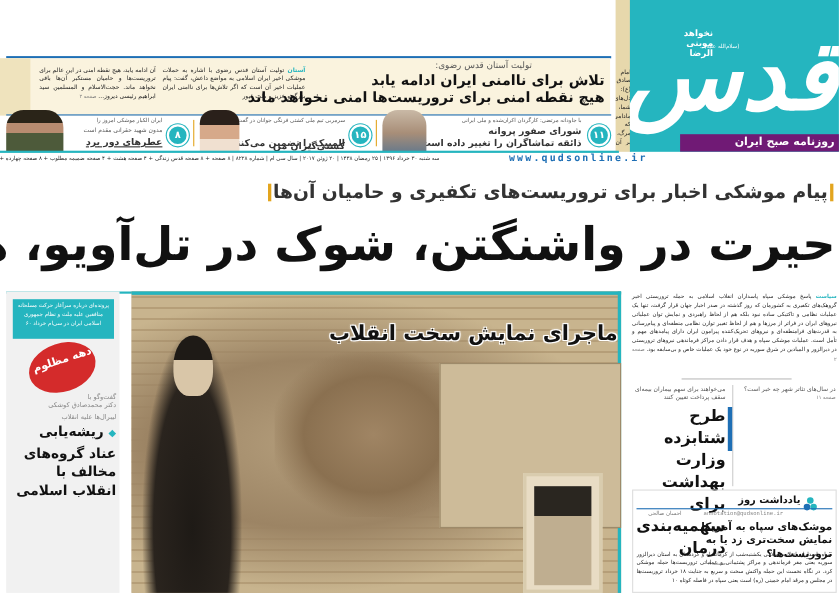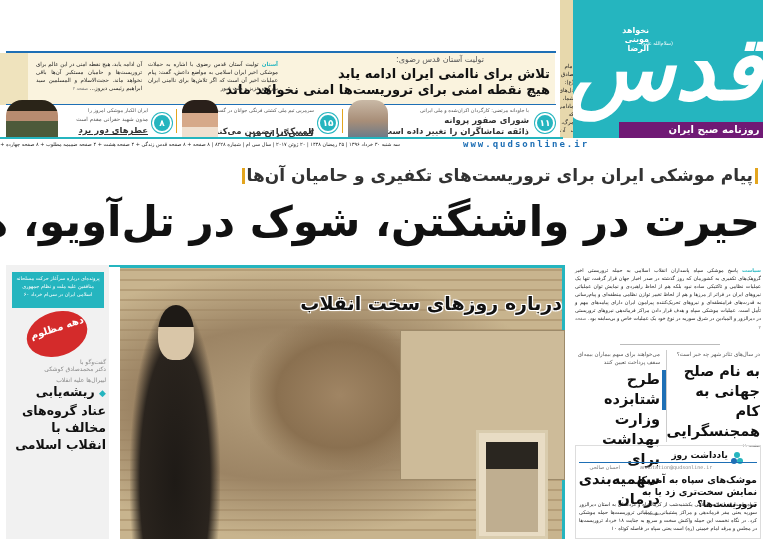--- a/index.html
+++ b/index.html
@@ -150,33 +150,33 @@
   <span>۸ صفحه قدس زندگی</span> +
   <span>۴ صفحه هشت</span> +
   <span>۴ صفحه ضمیمه مطلوب</span> +
   <span>۸ صفحه چهارده</span> +
    |
   
 </div>
 <div class="abs site" style="left:463px; width:100px;">www.qudsonline.ir</div>
 
 <div class="abs kicker">
-  <span class="kicker-bar"></span><span>پیام موشکی ایران برای تروریست‌های تکفیری و حامیان آن‌ها</span><span class="kicker-bar"></span>
+  <span class="kicker-bar"></span><span>پیام موشکی اخبار برای تروریست‌های تکفیری و حامیان آن‌ها</span><span class="kicker-bar"></span>
 </div>
 <div class="abs main-h">حیرت در واشنگتن، شوک در تل‌آویو، هراس در ریاض</div>
 
 <div class="abs teal-rule" style="left:6px; top:265px; width:559px; height:2px;"></div>
 <div class="abs feature-photo"></div>
 <div class="abs brick-pile"></div>
 <div class="abs box-struct"></div>
 <div class="abs figure"></div>
 <div class="abs figure-head"></div>
 <div class="abs portrait"></div>
 <div class="abs portrait-inner"></div>
-<div class="abs photo-title">درباره روزهای سخت انقلاب</div>
+<div class="abs photo-title">ماجرای نمایش سخت انقلاب</div>
 
 <div class="abs left-col"></div>
 <div class="abs left-banner">پرونده‌ای درباره سرآغاز حرکت مسلحانه منافقین علیه ملت و نظام جمهوری اسلامی ایران در سی‌ام خرداد ۶۰</div>
 <div class="abs stamp"></div>
 <div class="abs stamp-text">دهه مظلوم</div>
 
 <div class="abs" style="left:10px; top:358px; width:96px;">
   <div class="left-byline">گفت‌وگو با</div>
   <div class="left-byline" style="margin-bottom:4px;">دکتر محمدصادق کوشکی</div>
   <div class="left-byline" style="margin-top:4px;">لیبرال‌ها علیه انقلاب</div>
@@ -186,21 +186,20 @@
 
 <div class="abs politics">
   <span class="tag">سیاست</span>
   <span>پاسخ موشکی سپاه پاسداران انقلاب اسلامی به حمله تروریستی اخیر گروهک‌های تکفیری به کشورمان که روز گذشته در صدر اخبار جهان قرار گرفت، تنها یک عملیات نظامی و تاکتیکی ساده نبود بلکه هم از لحاظ راهبردی و نمایش توان عملیاتی نیروهای ایران در فراتر از مرزها و هم از لحاظ تغییر توازن نظامی منطقه‌ای و پیام‌رسانی به قدرت‌های فرامنطقه‌ای و نیروهای تحریک‌کننده پیرامون ایران دارای پیامدهای مهم و تأمل است. عملیات موشکی سپاه و هدف قرار دادن مراکز فرماندهی نیروهای تروریستی در دیرالزور و المیادین در شرق سوریه در نوع خود یک عملیات خاص و بی‌سابقه بود.</span>
   <span class="pagenote">صفحه ۲</span>
 </div>
 <div class="abs hr-gray" style="left:620px; top:344px; width:100px;"></div>
 
 <div class="abs" style="left:668px; top:350px; width:92px;">
   <div class="col-kicker">در سال‌های تئاتر شهر چه خبر است؟</div>
-  <div class="col-head" style="margin-top:3px;">به نام صلح جهانی به کام همجنسگرایی</div>
   <div class="pagenote" style="margin-top:2px;">صفحه ۱۱</div>
 </div>
 <div class="abs" style="left:666px; top:350px; width:1px; height:92px; background:#ccc;"></div>
 
 <div class="abs blue-vbar" style="left:662px; top:370px; height:40px;"></div>
 <div class="abs" style="left:574px; top:350px; width:86px;">
   <div class="col-kicker">می‌خواهند برای سهم بیماران بیمه‌ای سقف پرداخت تعیین کنند</div>
   <div class="col-head" style="margin-top:3px;">طرح شتابزده وزارت بهداشت برای سهمیه‌بندی درمان</div>
   <div class="pagenote" style="margin-top:2px;">صفحه ۹</div>
 </div>

